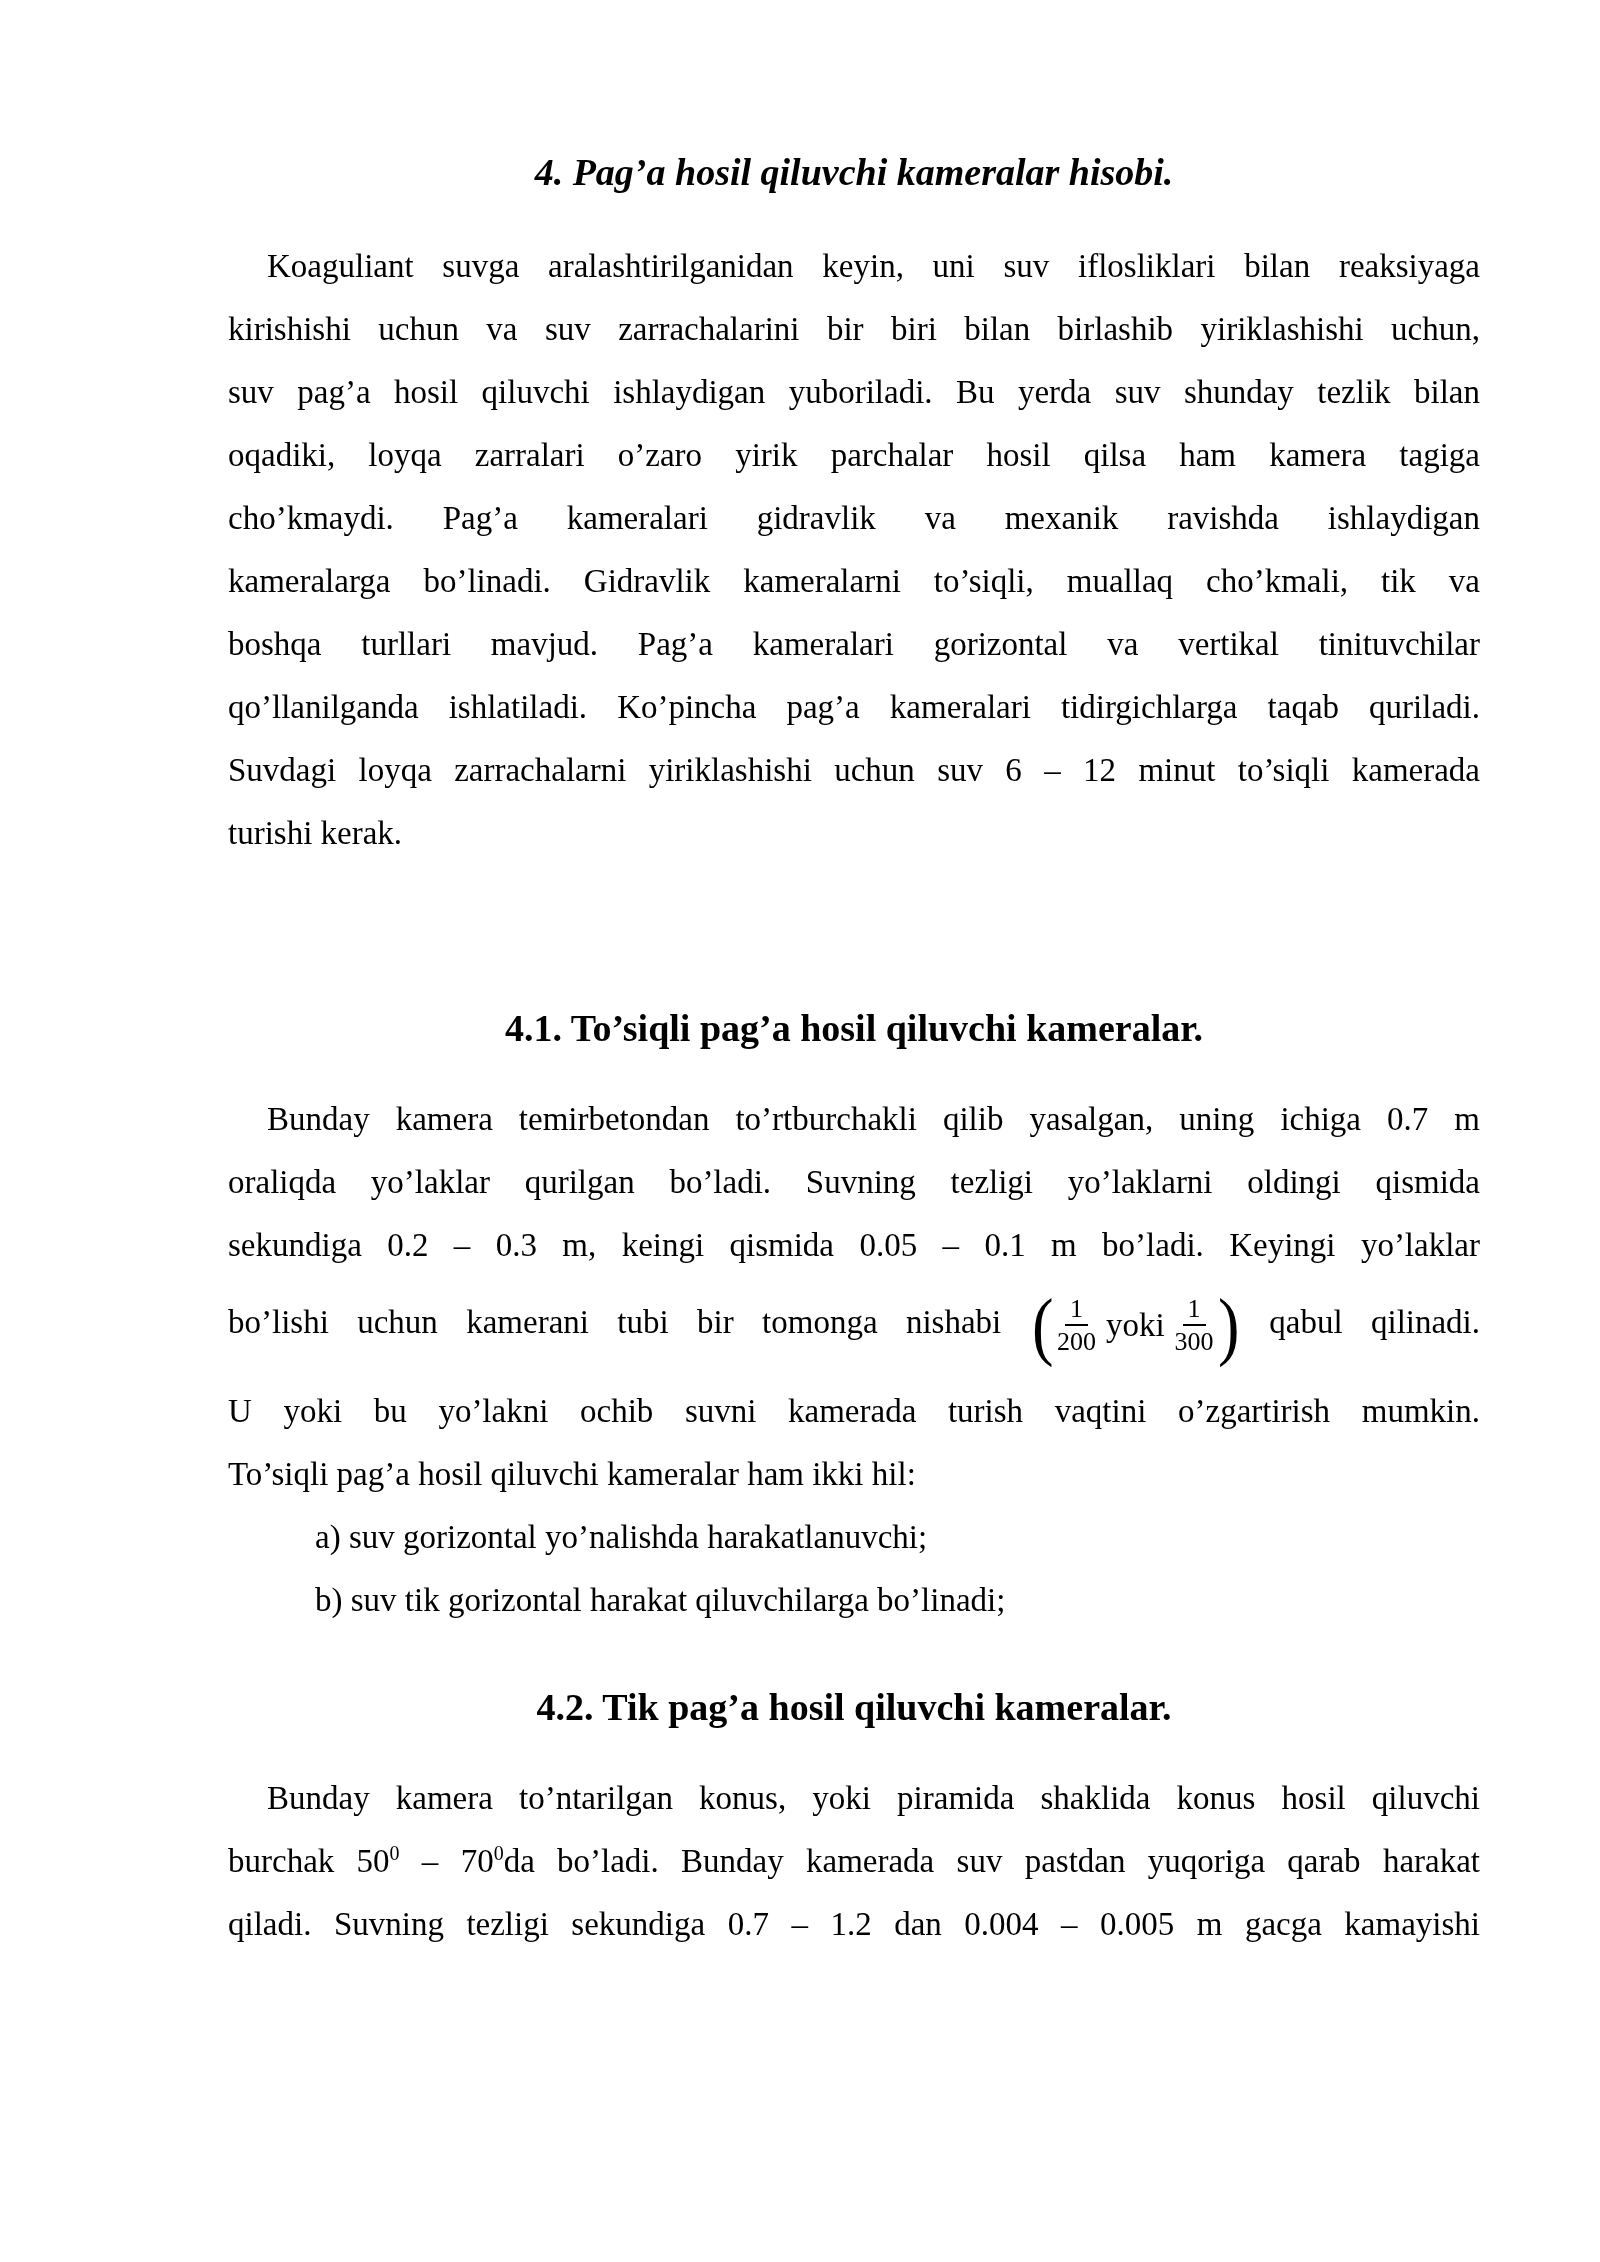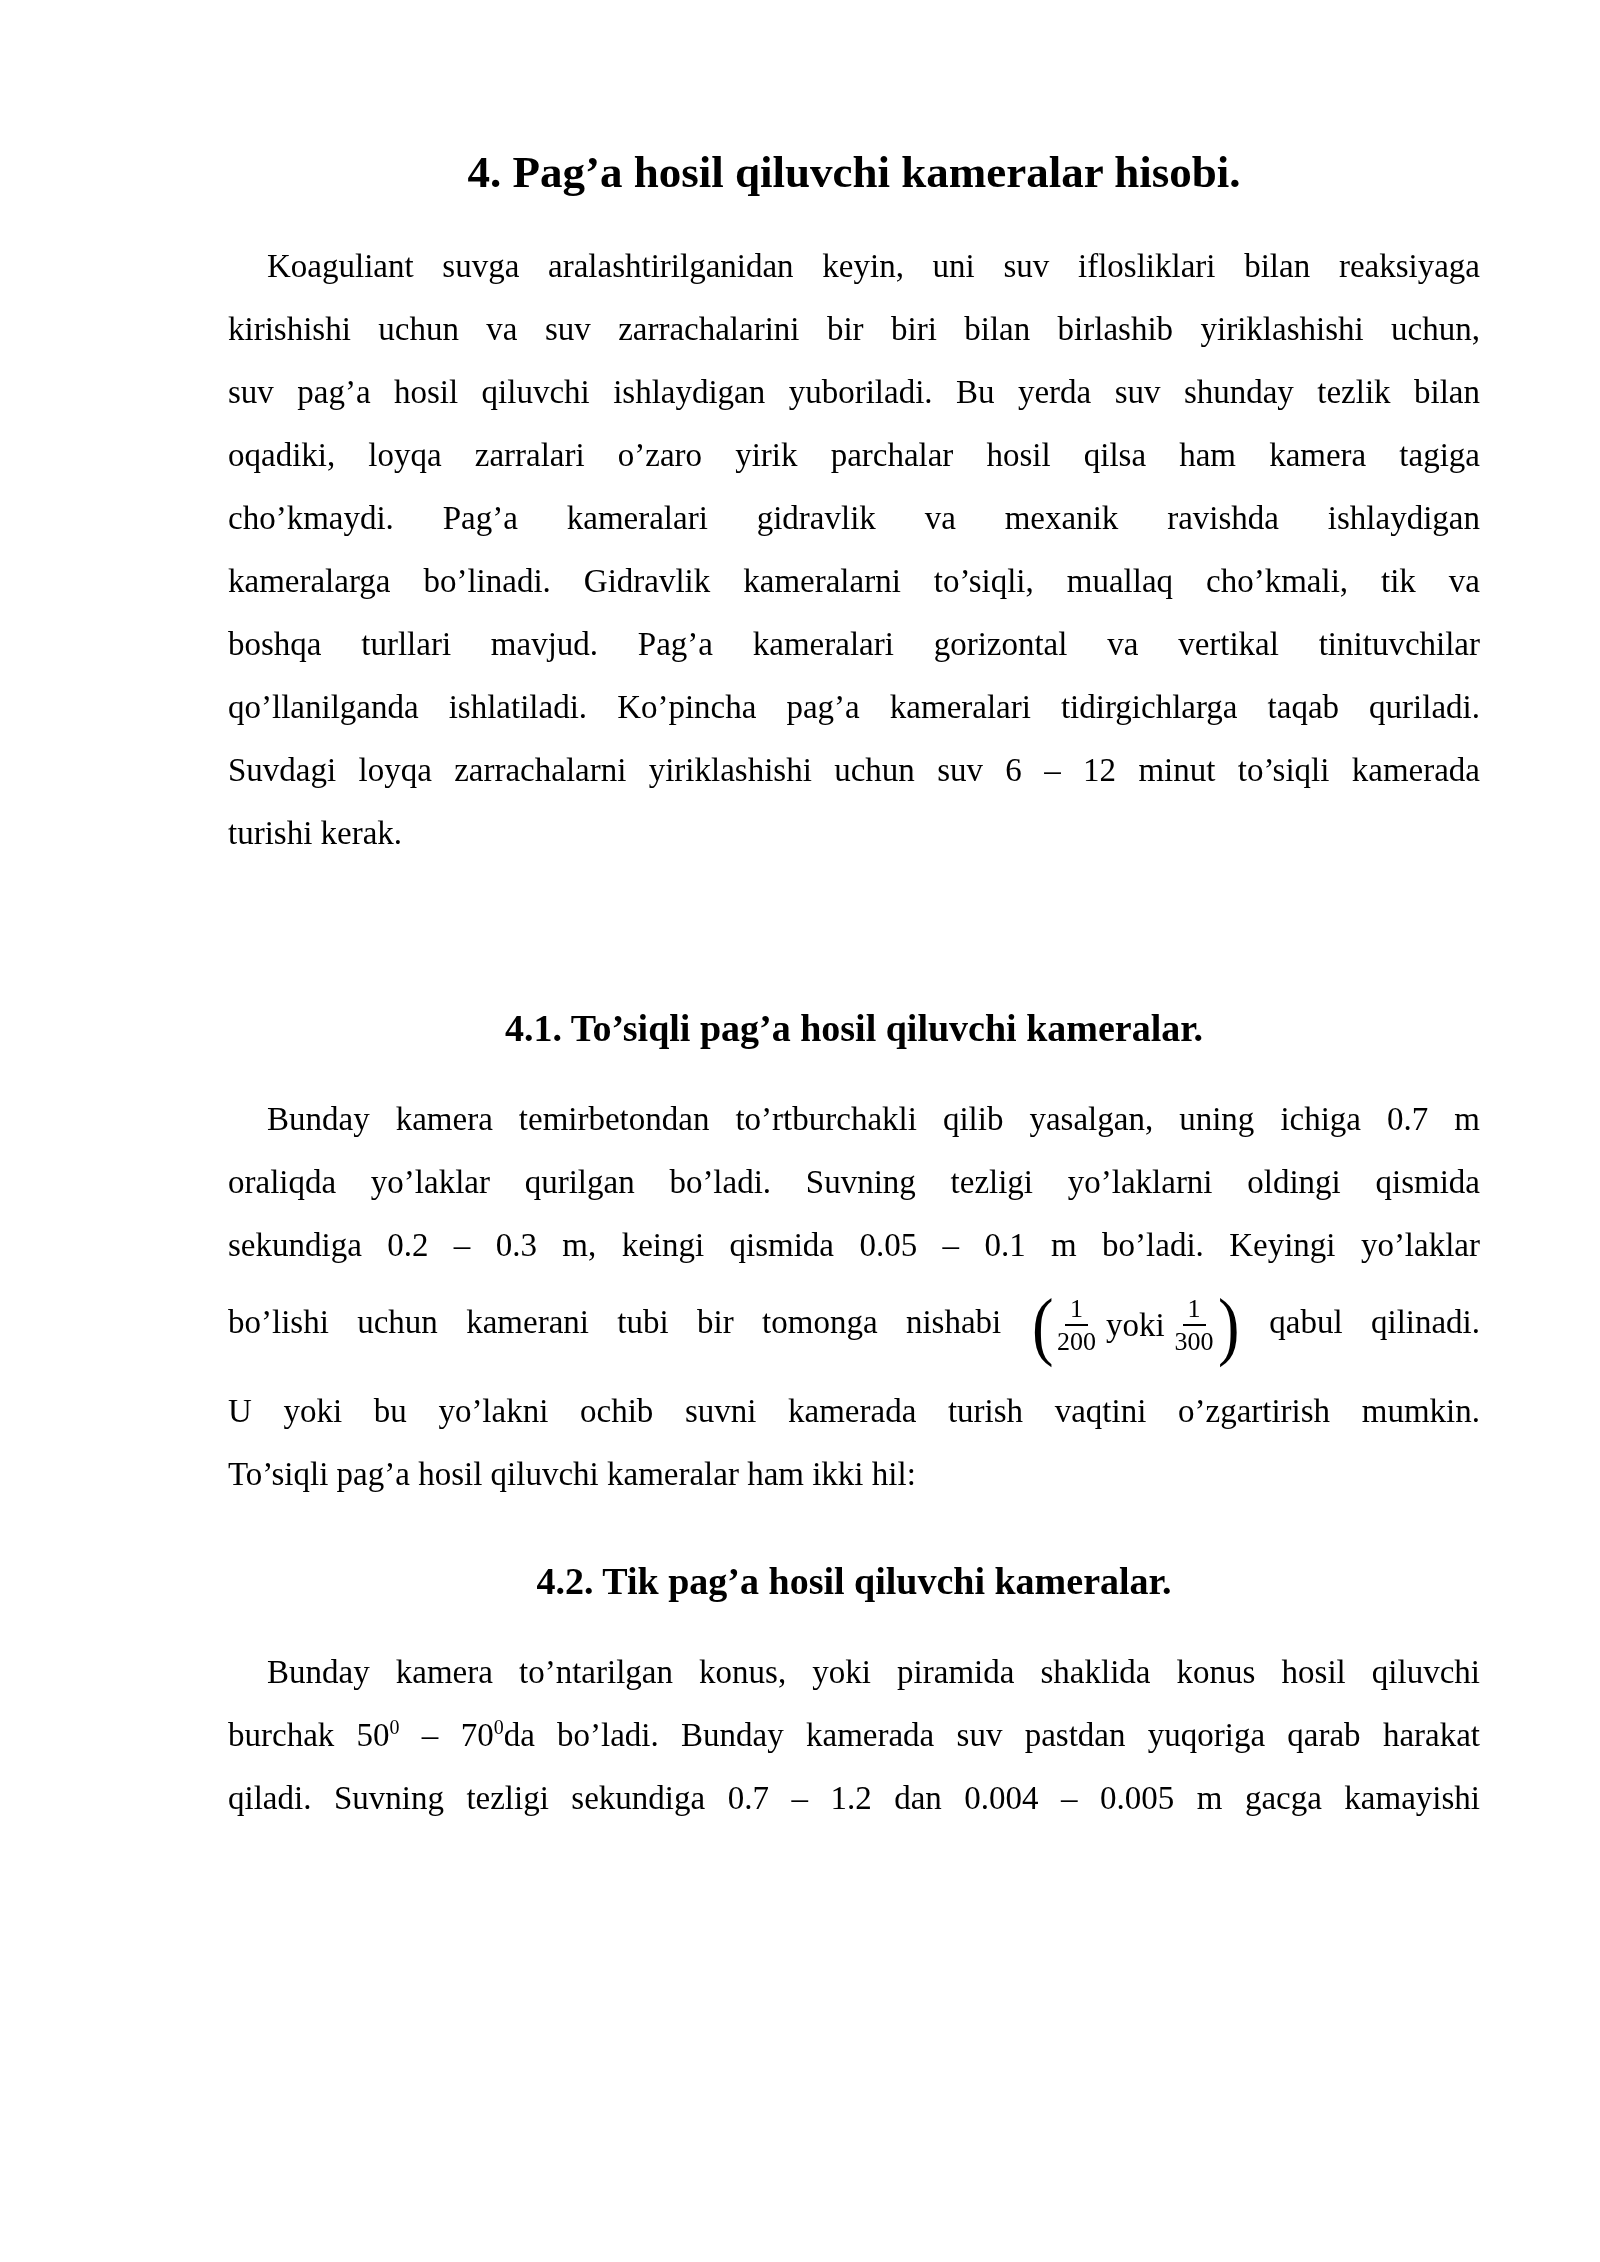--- a/index.html
+++ b/index.html
@@ -12,25 +12,26 @@
     width: 1600px;
     height: 2262px;
     background: #ffffff;
     color: #000000;
     font-family: "Liberation Serif", "DejaVu Serif", serif;
     overflow: hidden;
     box-sizing: border-box;
     padding: 144px 120px 0 228px;
   }
   .doc-title {
-    font-size: 45px;
+    font-size: 38px;
     font-weight: bold;
     line-height: 57px;
     text-align: center;
     margin: 0;
+    font-style: italic;
   }
   .section-heading {
     font-size: 38px;
     font-weight: bold;
     line-height: 57px;
     text-align: center;
     margin: 0;
   }
   .h-41 { margin-top: 135px; }
   .h-42 { margin-top: 47px; }
@@ -138,20 +139,24 @@
       <span class="paren">)</span>
     </span>
     <span>qabul qilinadi.</span>
   </div>
 
   <div class="para p2b">
     <div class="ln j">U yoki  bu yo’lakni ochib suvni kamerada turish vaqtini o’zgartirish mumkin.</div>
     <div class="ln left">To’siqli pag’a hosil qiluvchi kameralar ham ikki hil:</div>
   </div>
 
+  <div class="para">
+    <div class="ln left list">a) suv gorizontal yo’nalishda harakatlanuvchi;</div>
+    <div class="ln left list">b) suv tik gorizontal harakat qiluvchilarga bo’linadi;</div>
+  </div>
 
   <h2 class="section-heading h-42">4.2. Tik pag’a hosil qiluvchi kameralar.</h2>
 
   <div class="para p3">
     <div class="ln j indent">Bunday kamera to’ntarilgan konus, yoki piramida shaklida konus hosil qiluvchi</div>
     <div class="ln j">
       <span>burchak 50</span><sup class="deg">0</sup><span> – 70</span><sup class="deg">0</sup><span>da bo’ladi. Bunday kamerada suv pastdan yuqoriga qarab harakat</span>
     </div>
     <div class="ln j">qiladi. Suvning tezligi sekundiga 0.7 – 1.2 dan 0.004 – 0.005 m gacga kamayishi</div>
   </div>

